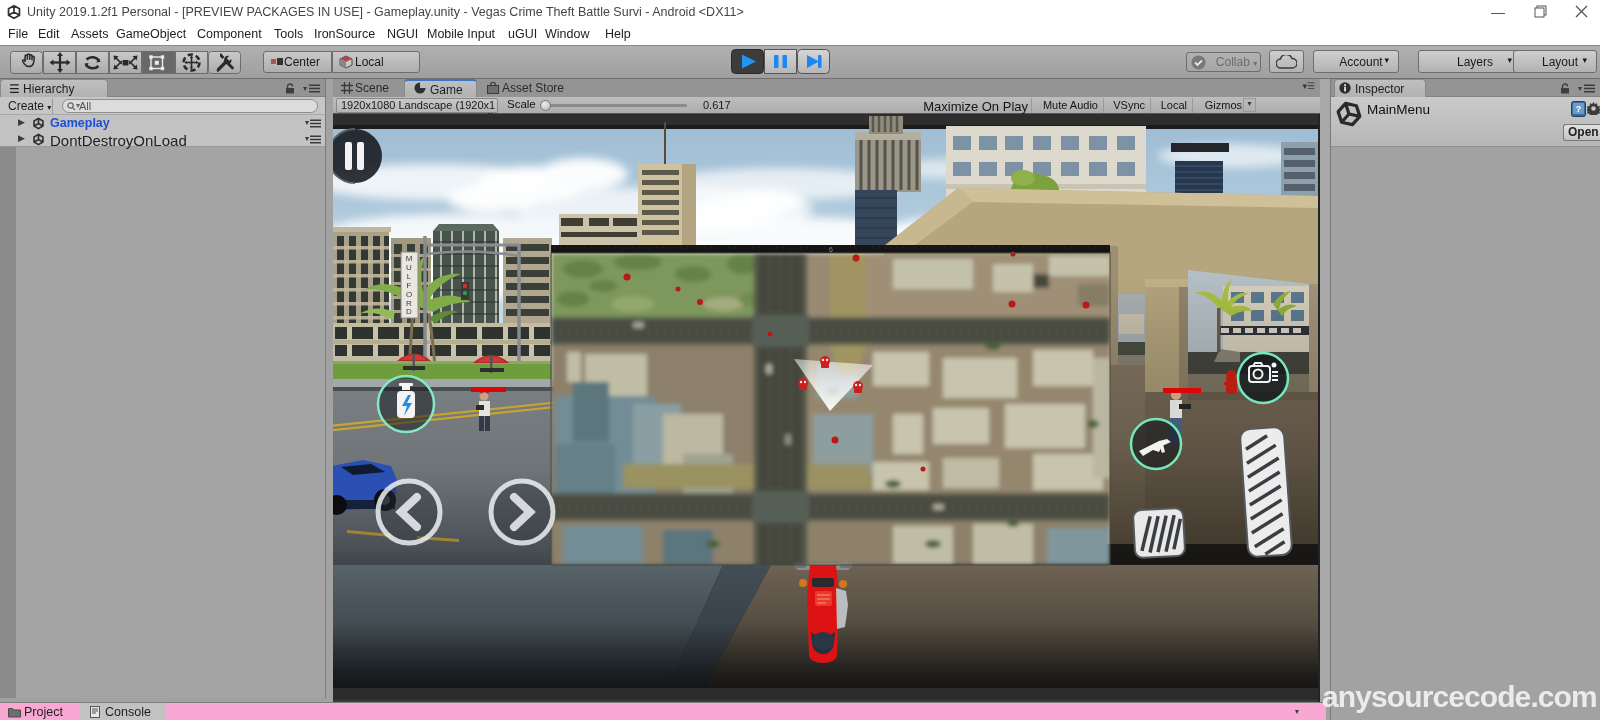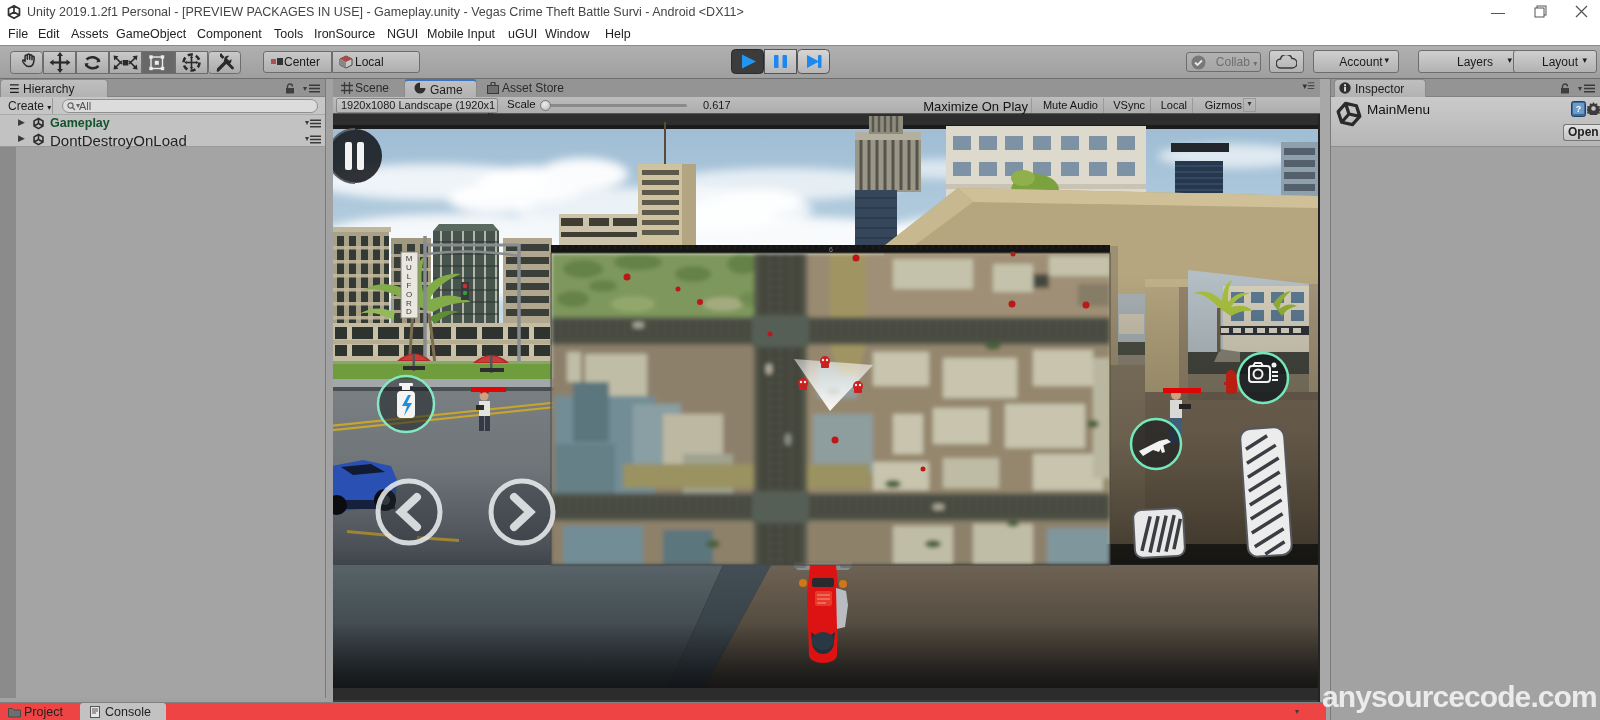--- a/index.html
+++ b/index.html
@@ -13,21 +13,21 @@
 .tab{position:absolute;font-size:12px;color:#1d1d1d;height:18px;line-height:18px}
 .tabact{background:linear-gradient(#bfbfbf,#b2b2b2);border-radius:4px 4px 0 0;border:1px solid #8a8a8a;border-bottom:none}
 #hier{left:0;top:79px;width:326px;height:619px;background:#a4a4a4;border-right:1px solid #7a7a7a}
 #hierbar{position:absolute;left:0;top:0;width:325px;height:18px;background:#949494;border-bottom:1px solid #828282}
 #hiercreate{position:absolute;left:0;top:18px;width:325px;height:18px;background:#c6c6c6;border-bottom:1px solid #aaa}
 #hieritems{position:absolute;left:0;top:36px;width:325px;height:32px;background:#c2c2c2;border-bottom:1px solid #999}
 #gamepanel{left:333px;top:79px;width:987px;height:623px;background:#242424}
 #gametabs{position:absolute;left:0;top:0;width:987px;height:18px;background:#949494}
 #gamectrl{position:absolute;left:0;top:18px;width:987px;height:17px;background:linear-gradient(#bdbdbd,#adadad);border-bottom:1px solid #555}
 #insp{left:1330px;top:79px;width:270px;height:641px;background:#a2a2a2;border-left:1px solid #7a7a7a}
-#bottombar{left:0;top:702px;width:1326px;height:18px;background:#ef4444;border-top:1px solid #808080}
+#bottombar{left:0;top:702px;width:1326px;height:18px;background:#f9a8d4;border-top:1px solid #808080}
 .smalltxt{font-size:12px;color:#1d1d1d}
 .ddbtn{position:absolute;background:linear-gradient(#cfcfcf,#b2b2b2);border:1px solid #6d6d6d;border-radius:3px;font-size:12px;color:#1a1a1a;text-align:center}
 </style></head><body>
 <div class="abs" id="titlebar">
  <svg class="abs" style="left:6px;top:4px" width="16" height="16" viewBox="0 0 24 24">
       <path d="M12 2.5 L20.2 7.25 L20.2 16.75 L12 21.5 L3.8 16.75 L3.8 7.25 Z M12 12 L12 2.5 M12 12 L20.2 16.75 M12 12 L3.8 16.75" stroke="#333" stroke-width="2.6" fill="none" stroke-linejoin="round"></path>
     </svg>
  <span class="t">Unity 2019.1.2f1 Personal - [PREVIEW PACKAGES IN USE] - Gameplay.unity - Vegas Crime Theft Battle Survi - Android &lt;DX11&gt;</span>
  <span style="position:absolute;right:95px;top:4px;color:#555;font-size:14px">—</span>
  <svg class="abs" style="right:53px;top:5px" width="13" height="13" viewBox="0 0 13 13">
@@ -191,21 +191,21 @@
         <circle cx="3.5" cy="3.5" r="2.6" fill="none" stroke="#666" stroke-width="1.2"></circle>
         <path d="M5.5 5.5 L8 8" stroke="#666" stroke-width="1.2"></path>
       </svg>
       <span style="position:absolute;left:76px;top:4px;font-size:8px;color:#666">▾</span>
  </div>
  <div id="hieritems">
   <span style="position:absolute;left:18px;top:2px;font-size:9px;color:#3a3a3a">▶</span>
   <svg class="abs" style="left:32px;top:2px" width="13" height="13" viewBox="0 0 24 24">
         <path d="M12 2.5 L20.2 7.25 L20.2 16.75 L12 21.5 L3.8 16.75 L3.8 7.25 Z M12 12 L12 2.5 M12 12 L20.2 16.75 M12 12 L3.8 16.75" stroke="#2f2f2f" stroke-width="3" fill="none" stroke-linejoin="round"></path>
       </svg>
-  <span style="position:absolute;left:50px;top:1px;font-size:12.5px;font-weight:bold;color:#14532d">Gameplay</span>
+  <span style="position:absolute;left:50px;top:1px;font-size:12.5px;font-weight:bold;color:#1d4ed8">Gameplay</span>
   <span style="position:absolute;right:16px;top:3px;font-size:8px;color:#3a3a3a">▾</span>
       <svg class="abs" style="right:4px;top:4px" width="11" height="9" viewBox="0 0 11 9">
         <g stroke="#3a3a3a" stroke-width="1.6">
           <path d="M0 1.2 h11 M0 4.5 h11 M0 7.8 h11"></path>
         </g>
       </svg>
   <span style="position:absolute;left:18px;top:18px;font-size:9px;color:#3a3a3a">▶</span>
   <svg class="abs" style="left:32px;top:18px" width="13" height="13" viewBox="0 0 24 24">
         <path d="M12 2.5 L20.2 7.25 L20.2 16.75 L12 21.5 L3.8 16.75 L3.8 7.25 Z M12 12 L12 2.5 M12 12 L20.2 16.75 M12 12 L3.8 16.75" stroke="#2f2f2f" stroke-width="3" fill="none" stroke-linejoin="round"></path>
       </svg>

